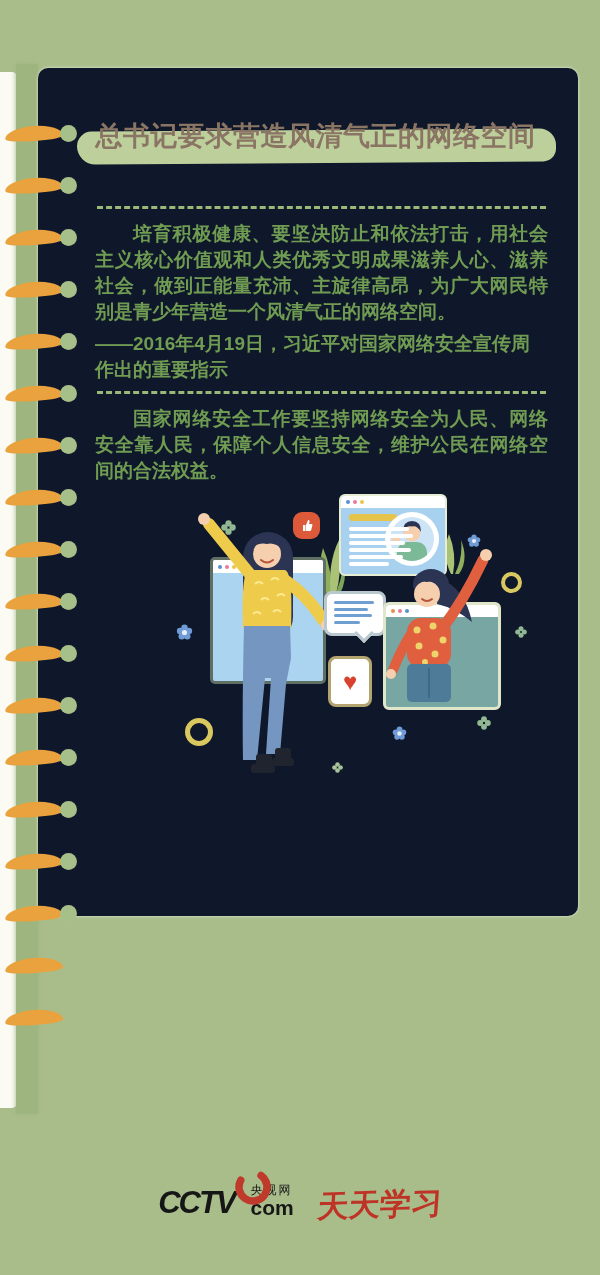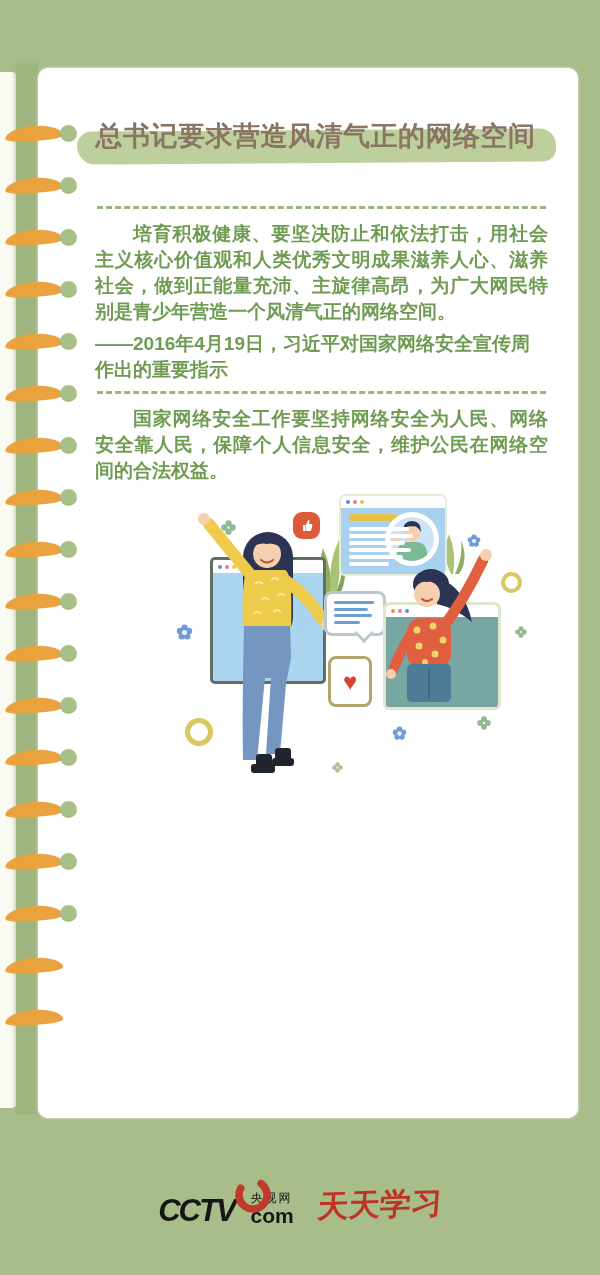--- a/index.html
+++ b/index.html
@@ -2,21 +2,21 @@
 <html><head>
 <meta charset="utf-8">
 <style>
   html,body{margin:0;padding:0;}
   body{font-family:"Liberation Sans","DejaVu Sans",sans-serif;}
   .canvas{position:relative;width:600px;height:1275px;background:#a9bd8b;overflow:hidden;}
 
   
   .prev-page{position:absolute;left:0;top:72px;width:17px;height:1036px;background:#fbfbf4;border-radius:0 5px 5px 0;}
   .spine{position:absolute;left:16px;top:64px;width:22px;height:1050px;background:#9fb57f;box-shadow:0 0 5px #9fb57f;}
-  .page{position:absolute;left:38px;top:68px;width:540px;height:1050px;background:#ffffff;border-radius:10px;overflow:hidden;box-shadow:0 0 3px rgba(255,255,255,.8);}
+  .page{position:absolute;left:38px;top:68px;width:540px;height:848px;background:#0f172a;border-radius:10px;overflow:hidden;box-shadow:0 0 3px rgba(255,255,255,.8);}
   .ring{position:absolute;left:5px;width:58px;height:15px;background:#e9a23d;border-radius:50% 50% 45% 45%/75% 75% 25% 25%;transform:rotate(-4deg);}
   .ring-dot{position:absolute;left:60px;width:17px;height:17px;border-radius:50%;background:#a7bf88;}
 
   
   .page-inner{padding:46px 30px 0 57px;}
   .title-wrap{position:relative;text-align:center;margin:0 0 44px -12px;height:48px;}
   .title-hl{position:absolute;left:-6px;right:-8px;top:16px;height:33px;background:#bdd09c;border-radius:16px 18px 14px 20px;transform:rotate(-.4deg);}
   .title-text{position:relative;font-size:27px;font-weight:800;color:#8a7464;letter-spacing:.5px;line-height:44px;white-space:nowrap;}
   .quote-text{margin:0 0 6px;font-size:19px;line-height:26px;font-weight:700;color:#6f9c52;text-align:justify;text-indent:2em;}
   .attribution{margin:0 0 8px;font-size:19px;line-height:26px;font-weight:700;color:#6f9c52;text-align:left;}
@@ -36,21 +36,21 @@
   .wline{position:absolute;left:8px;height:4px;background:#ffffff;border-radius:2px;}
   .avatar{position:absolute;right:5px;top:15px;width:56px;height:56px;}
   .bubble{left:255px;top:101px;width:56px;height:39px;background:#fff;border:3px solid #b8c8ce;border-radius:8px;}
   .bubble-tail{position:absolute;left:30px;bottom:-7px;width:11px;height:11px;background:#fff;border-right:3px solid #b8c8ce;border-bottom:3px solid #b8c8ce;transform:rotate(45deg);}
   .bline{position:absolute;left:7px;height:3px;background:#6f9ed1;border-radius:2px;}
   .heart-card{left:259px;top:166px;width:38px;height:45px;background:#fff;border:3px solid #b3a470;border-radius:8px;display:flex;align-items:center;justify-content:center;}
   .heart-glyph{color:#d8432f;font-size:24px;line-height:1;}
   .ring-deco{border-radius:50%;border:5px solid #d9c75f;background:transparent;}
 
   
-  .footer{position:absolute;top:1184px;left:0;width:100%;display:flex;justify-content:center;align-items:flex-end;gap:10px;}
+  .footer{position:absolute;top:1184px;left:0;width:100%;display:flex;justify-content:center;align-items:flex-start;gap:10px;}
   .cctv-group{position:relative;display:flex;align-items:flex-end;}
   .cctv-text{font-style:italic;font-weight:900;font-size:31px;letter-spacing:-2px;color:#161616;line-height:1;}
   .swoosh{position:absolute;left:74px;top:-18px;}
   .site-col{display:flex;flex-direction:column;margin-left:16px;}
   .site-cn{font-size:12px;color:#161616;letter-spacing:2px;line-height:1.1;}
   .site-domain{font-size:21px;font-weight:700;color:#161616;line-height:1;}
   .brand{font-size:31px;font-weight:800;color:#bf3226;transform:skewX(-6deg) rotate(-2deg);margin-left:14px;}
 </style>
 </head>
 <body>

